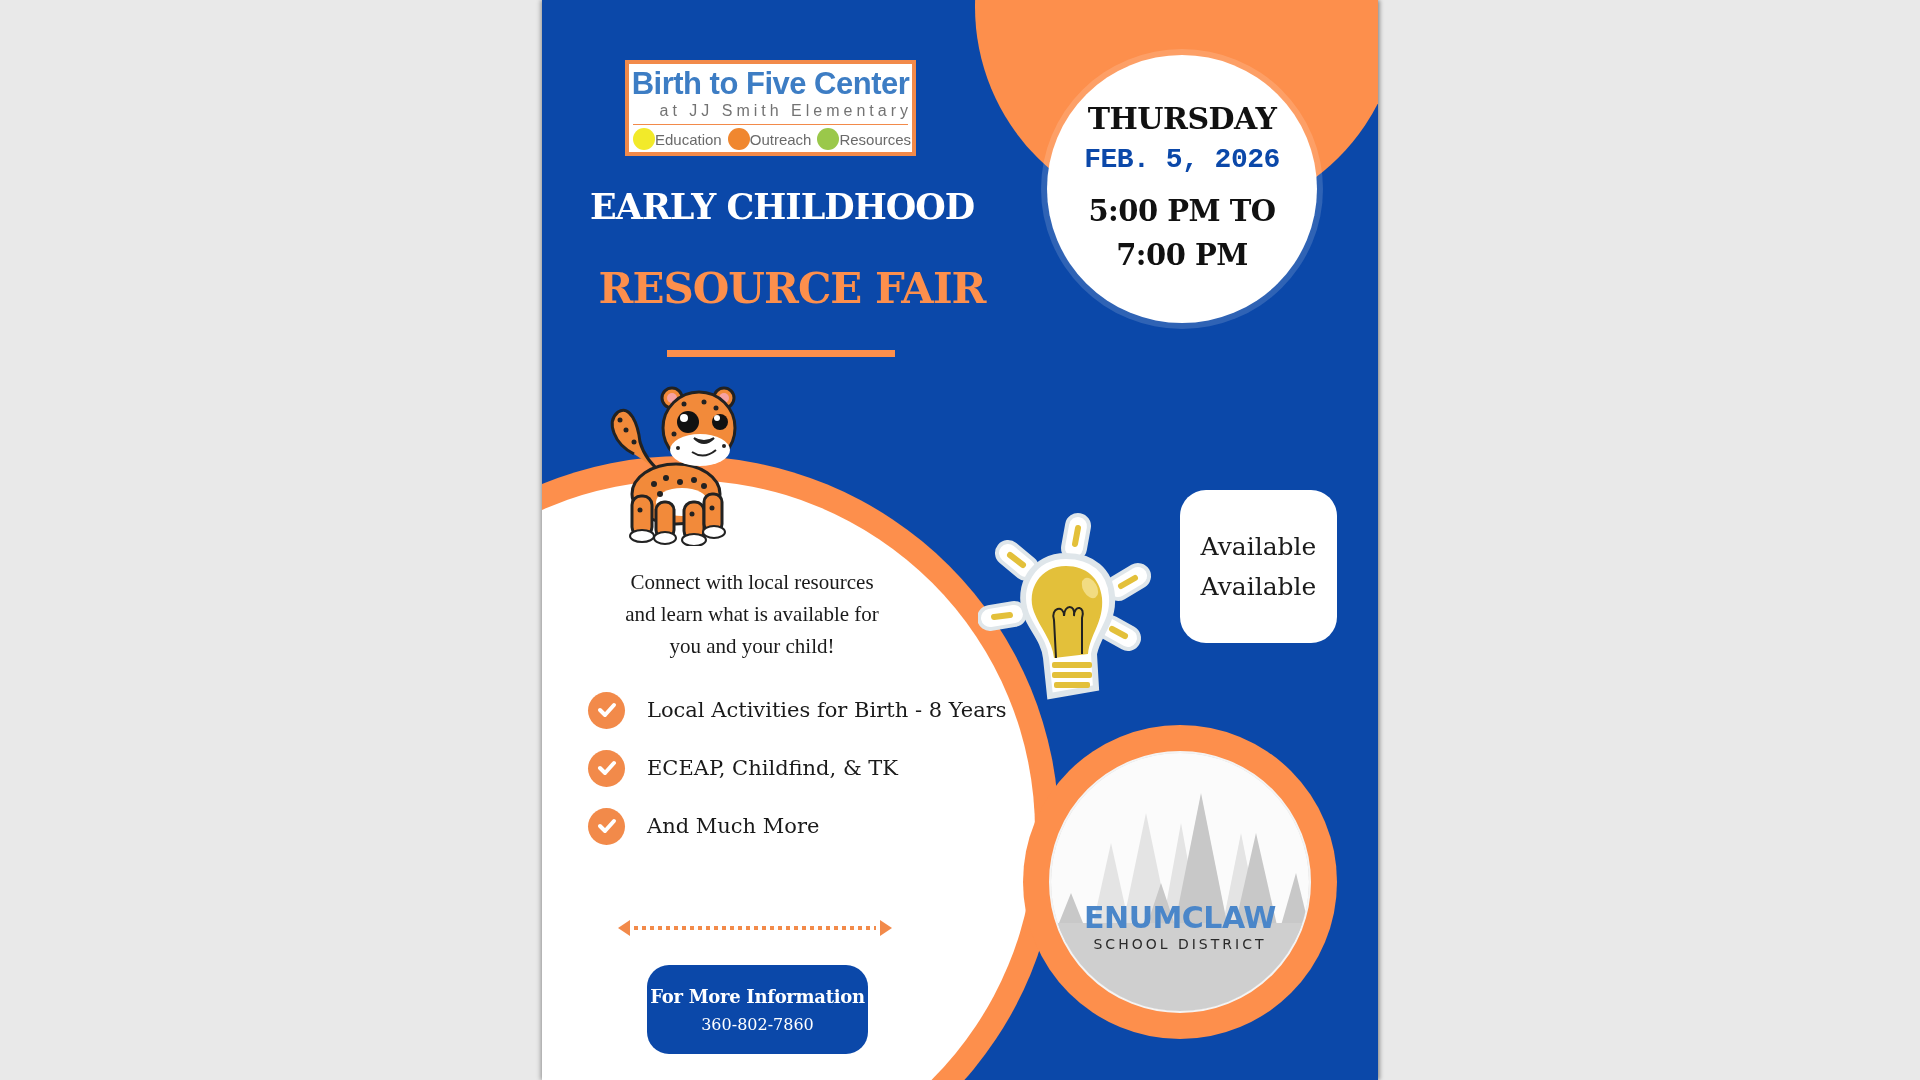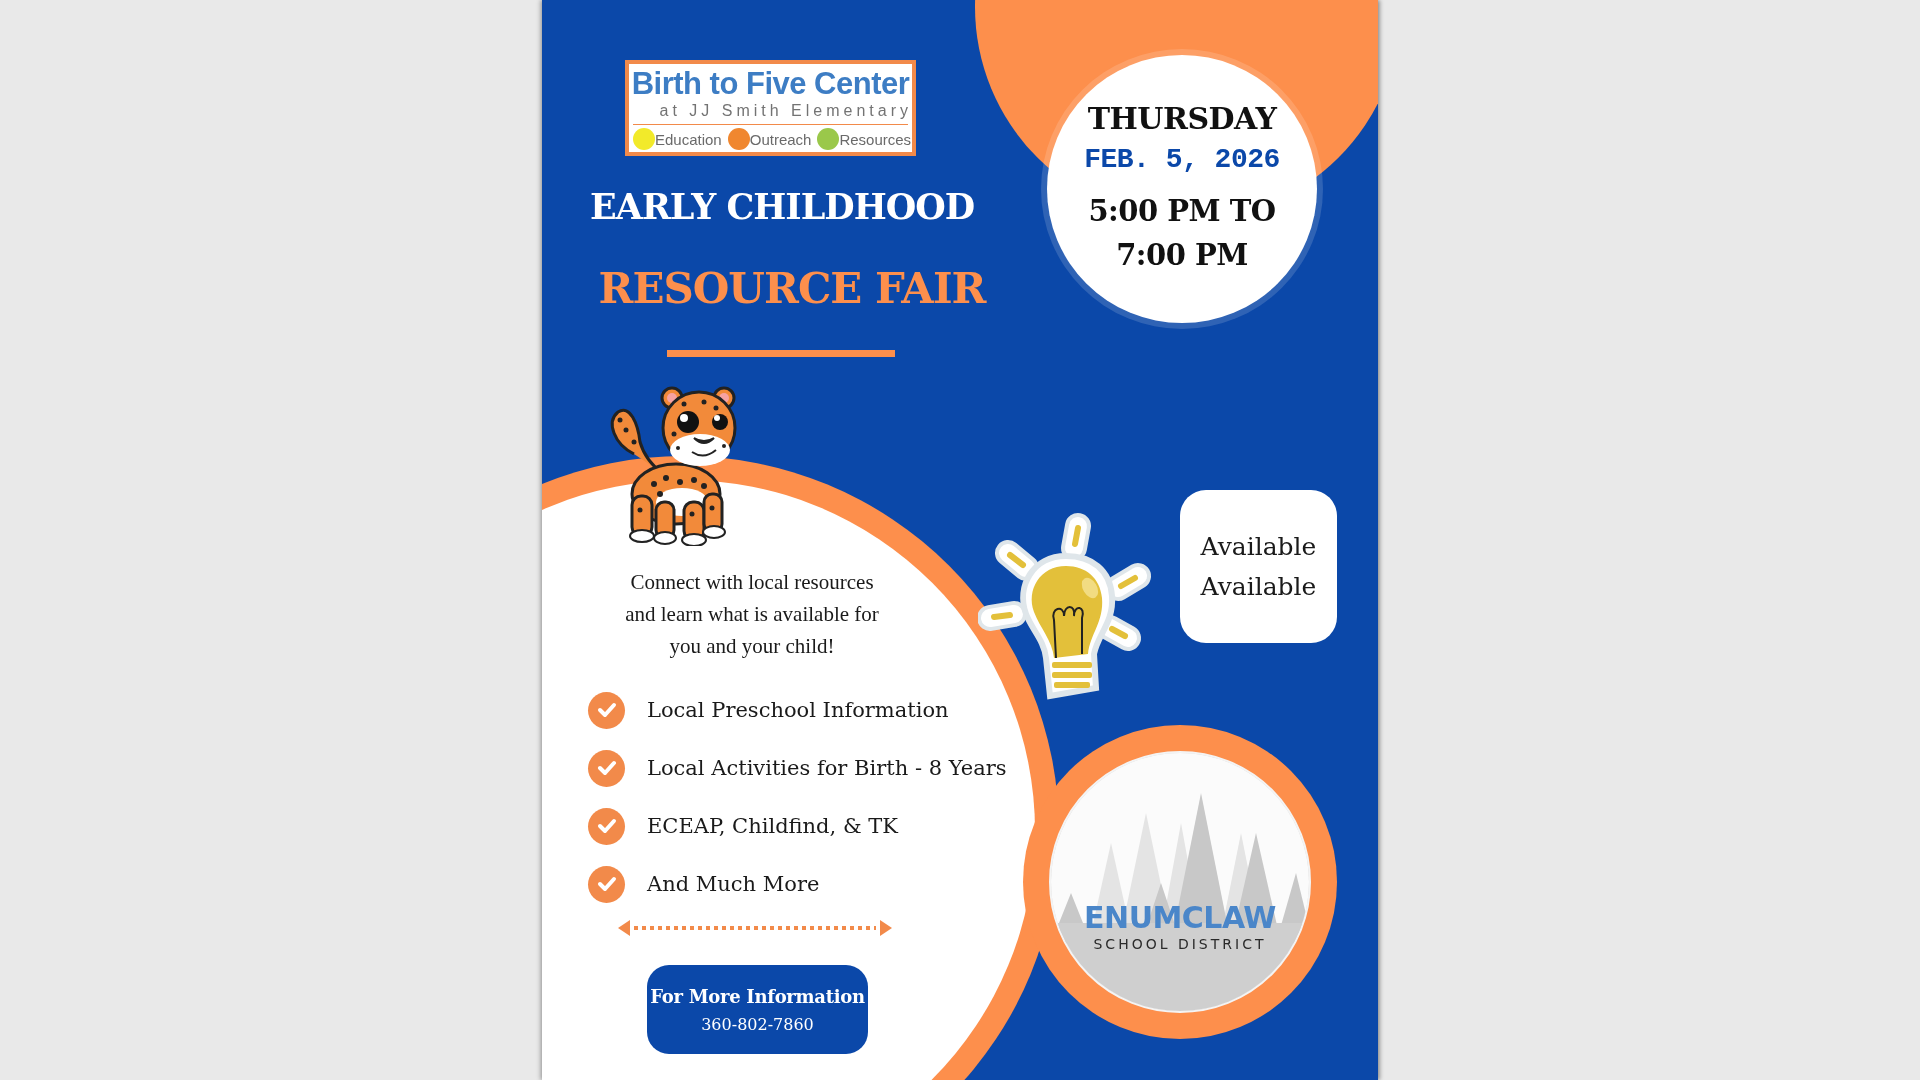--- a/index.html
+++ b/index.html
@@ -155,28 +155,20 @@
     </g>
   </svg>
 
   <div class="abs intro">
     <div>Connect with local resources</div>
     <div>and learn what is available for</div>
     <div>you and your child!</div>
   </div>
 
   <div class="abs list">
-    <div class="list-item">
-      <span class="check">
-        <svg width="20" height="16" viewBox="0 0 20 16">
-            <path d="M3 8 L8 13 L17 3" fill="none" stroke="#fff" stroke-width="4" stroke-linecap="round" stroke-linejoin="round"></path>
-          </svg>
-      </span>
-      <span class="list-text">Local Preschool Information</span>
-    </div>
     <div class="list-item">
       <span class="check">
         <svg width="20" height="16" viewBox="0 0 20 16">
             <path d="M3 8 L8 13 L17 3" fill="none" stroke="#fff" stroke-width="4" stroke-linecap="round" stroke-linejoin="round"></path>
           </svg>
       </span>
       <span class="list-text">Local Activities for Birth - 8 Years</span>
     </div>
     <div class="list-item">
       <span class="check">

